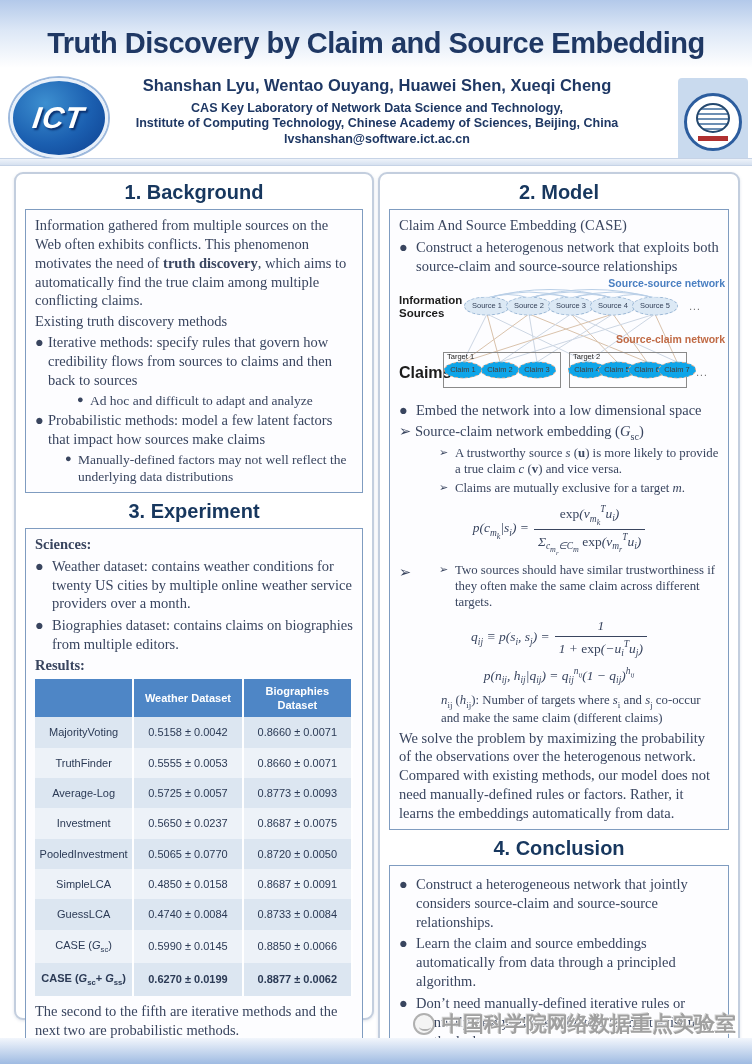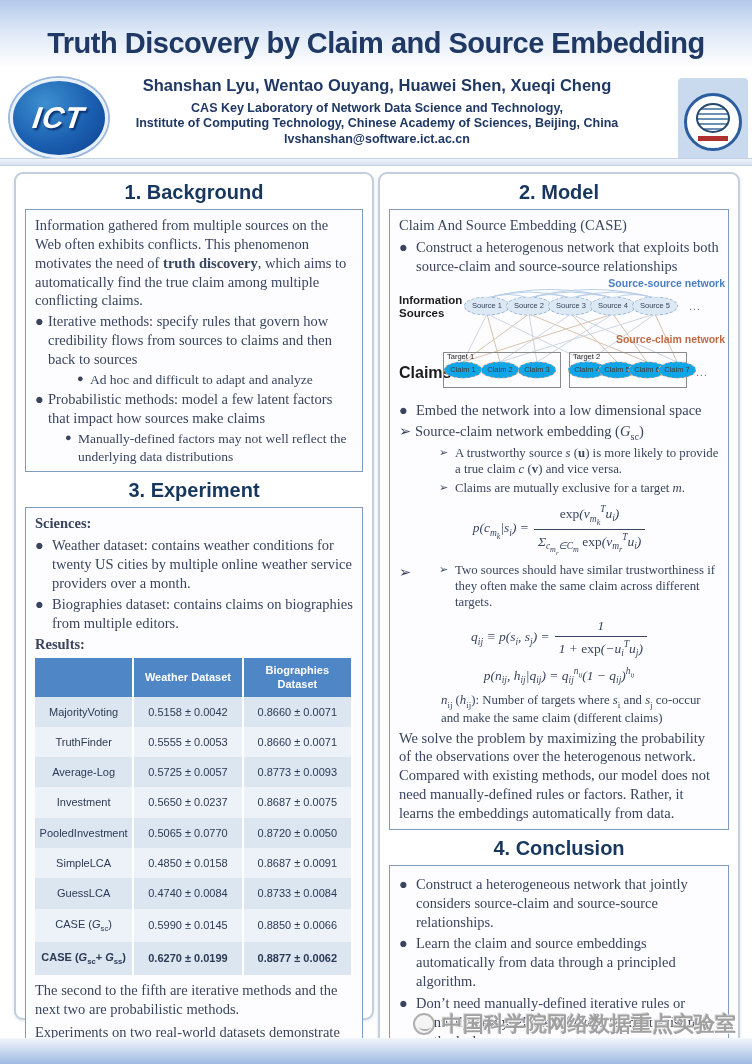--- a/index.html
+++ b/index.html
@@ -175,20 +175,21 @@
       <div class="globe"></div>
       <div class="seal-line"></div>
     </div>
   </div>
   <div class="hdr-rule"></div>
 
   <section class="panel panel-left">
     <h2 class="sec-title">1. Background</h2>
     <div class="inner-box">
       <p><span>Information gathered from multiple sources on the Web often exhibits conflicts. This phenomenon motivates the need of </span><span class="bold">truth discovery</span><span>, which aims to automatically find the true claim among multiple conflicting claims.</span></p>
+      <p class="mt2">Existing truth discovery methods</p>
       <div class="b1"><span class="blt">●</span><span>Iterative methods: specify rules that govern how credibility flows from sources to claims and then back to sources</span></div>
       <div class="sb"><span class="blt">●</span><span>Ad hoc and difficult to adapt and analyze</span></div>
       <div class="b1"><span class="blt">●</span><span>Probabilistic methods: model a few latent factors that impact how sources make claims</span></div>
       <div class="sb2"><span class="blt">●</span><span>Manually-defined factors may not well reflect the underlying data distributions</span></div>
     </div>
 
     <h2 class="sec-title">3. Experiment</h2>
     <div class="inner-box">
       <p class="bold">Sciences:</p>
       <div class="b1s"><span class="blt">●</span><span>Weather dataset: contains weather conditions for twenty US cities by multiple online weather service providers over a month.</span></div>

